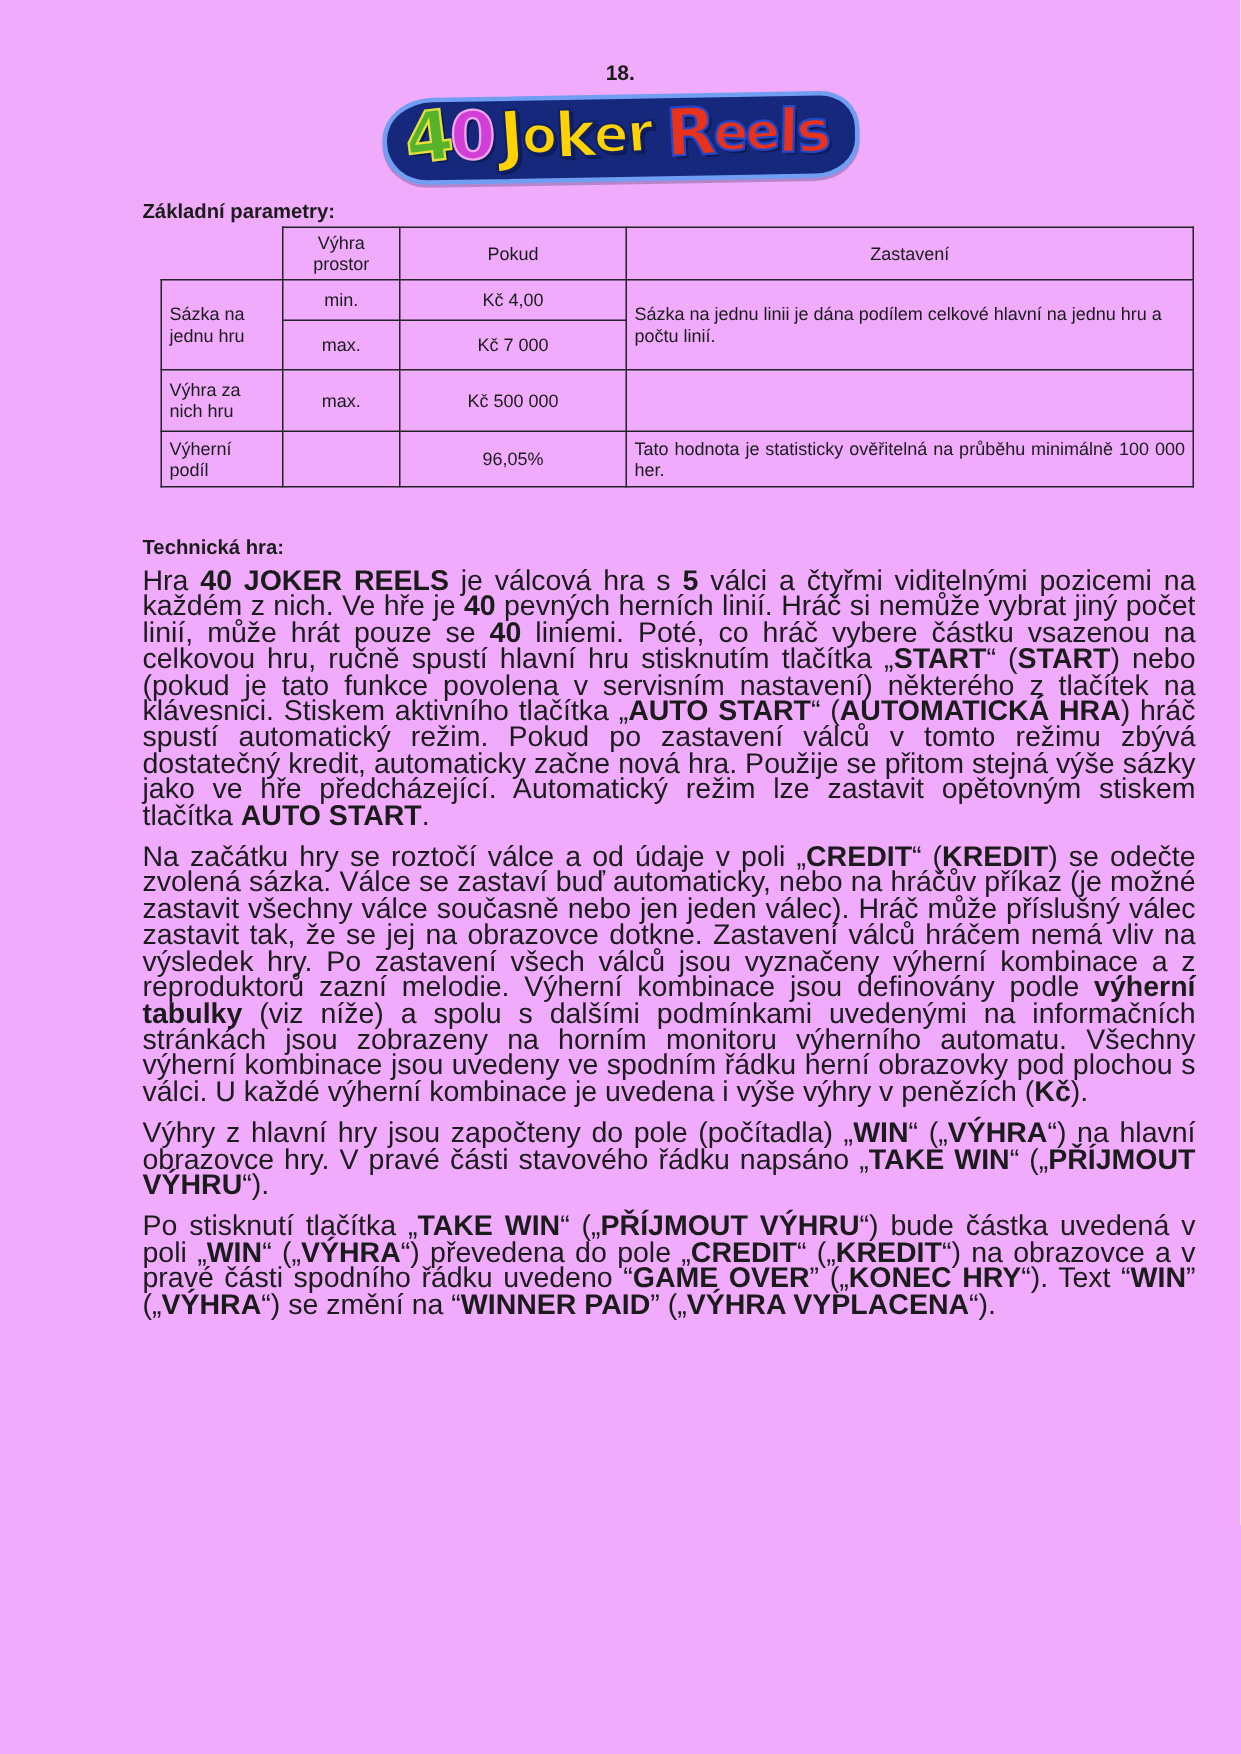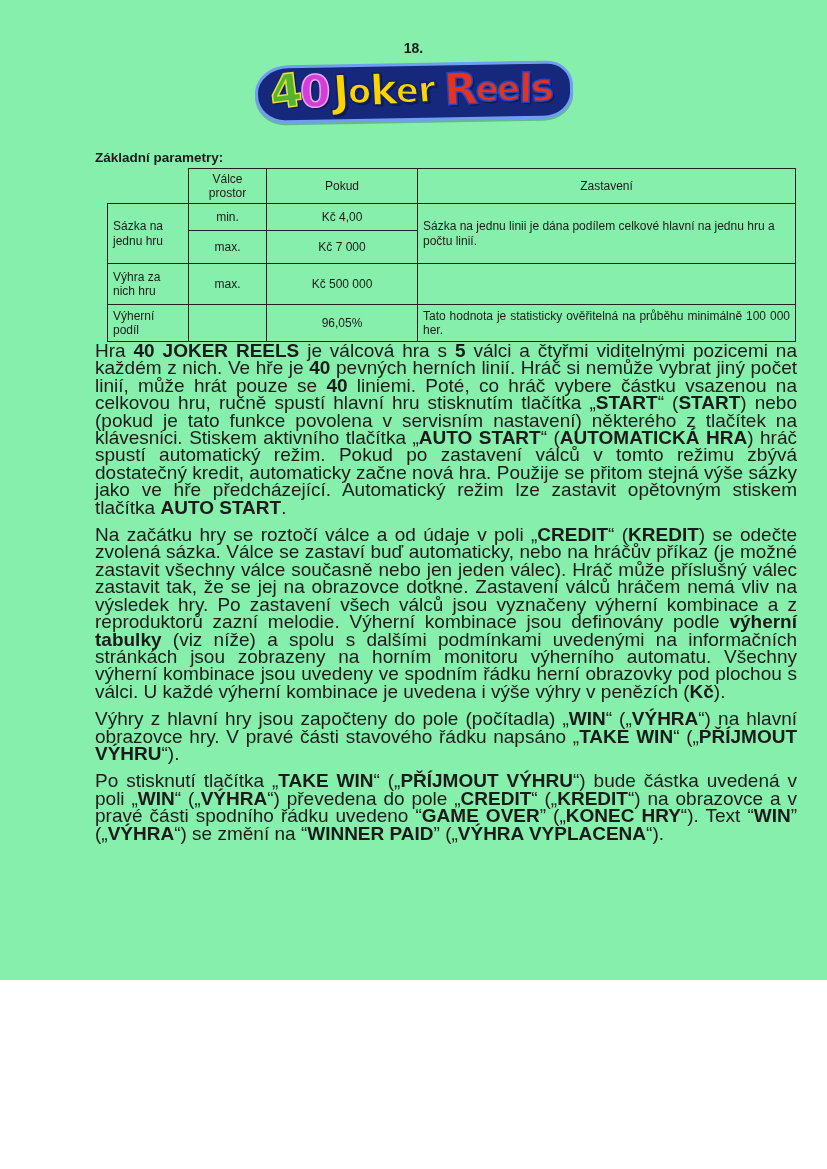--- a/index.html
+++ b/index.html
@@ -1,19 +1,19 @@
 <!DOCTYPE html>
 <html lang="cs"><head>
 <meta charset="utf-8">
 <style>
   html,body { margin:0; padding:0; background:#ffffff; }
   .page {
     position:relative;
-    width:827px; height:980px;
-    background:#86efac;
+    width:827px; height:1169px;
+    background:#f0abfc;
     font-family:"Liberation Sans","DejaVu Sans",sans-serif;
     color:#1b1b1b;
     overflow:hidden;
     box-sizing:border-box;
     padding-top:40px;
   }
   .page-number {
     text-align:center;
     font-weight:bold;
     font-size:14px;
@@ -33,21 +33,21 @@
   .logo-letter {
     display:inline-block;
     font-family:"DejaVu Sans",sans-serif;
     font-weight:bold;
     line-height:0.95;
     text-shadow:2px 2px 0 rgba(8,16,60,0.55);
   }
   
   .content { margin-left:95px; margin-right:30px; }
   .heading { font-weight:bold; font-size:13.5px; margin:0; line-height:16px; }
-  .h-params { margin-top:29px; margin-bottom:2px; }
+  .h-params { margin-top:12px; margin-bottom:2px; }
   .h-tech   { margin-top:32px; margin-bottom:6px; }
   p.body-par {
     margin:0 0 10px 0;
     font-size:19px;
     line-height:17.4px;
     text-align:justify;
   }
   .b { font-weight:bold; }
   
   table.params-table {
@@ -107,21 +107,21 @@
     <table class="params-table">
       <colgroup>
         <col style="width:81px">
           <col style="width:78px">
           <col style="width:151px">
           <col style="width:378px">
       </colgroup>
       <tbody>
         <tr class="r-head">
           <td class="blank"></td>
-          <td class="c">Válce prostor</td>
+          <td class="c">Výhra prostor</td>
           <td class="c">Pokud</td>
           <td class="c">Zastavení</td>
         </tr>
         <tr class="r-min">
           <td class="l" rowspan="2">Sázka na jednu hru</td>
           <td class="c">min.</td>
           <td class="c">Kč 4,00</td>
           <td class="l note" rowspan="2">Sázka na jednu linii je dána podílem celkové hlavní na jednu hru a počtu linií.</td>
         </tr>
         <tr class="r-max">
@@ -136,20 +136,21 @@
         </tr>
         <tr class="r-rtp">
           <td class="l">Výherní podíl</td>
           <td class="c"></td>
           <td class="c">96,05%</td>
           <td class="l note just">Tato hodnota je statisticky ověřitelná na průběhu minimálně 100 000 her.</td>
         </tr>
       </tbody>
     </table>
 
+    <h3 class="heading h-tech">Technická hra:</h3>
 
     <p class="body-par"><span>Hra </span><span class="b">40 JOKER REELS</span><span> je válcová hra s </span><span class="b">5</span><span> válci a čtyřmi viditelnými pozicemi na každém z nich. Ve hře je </span><span class="b">40</span><span> pevných herních linií. Hráč si nemůže vybrat jiný počet linií, může hrát pouze se </span><span class="b">40</span><span> liniemi. Poté, co hráč vybere částku vsazenou na celkovou hru, ručně spustí hlavní hru stisknutím tlačítka „</span><span class="b">START</span><span>“ (</span><span class="b">START</span><span>) nebo (pokud je tato funkce povolena v servisním nastavení) některého z tlačítek na klávesnici. Stiskem aktivního tlačítka „</span><span class="b">AUTO START</span><span>“ (</span><span class="b">AUTOMATICKÁ HRA</span><span>) hráč spustí automatický režim. Pokud po zastavení válců v tomto režimu zbývá dostatečný kredit, automaticky začne nová hra. Použije se přitom stejná výše sázky jako ve hře předcházející. Automatický režim lze zastavit opětovným stiskem tlačítka </span><span class="b">AUTO START</span><span>.</span></p>
     <p class="body-par"><span>Na začátku hry se roztočí válce a od údaje v poli „</span><span class="b">CREDIT</span><span>“ (</span><span class="b">KREDIT</span><span>) se odečte zvolená sázka. Válce se zastaví buď automaticky, nebo na hráčův příkaz (je možné zastavit všechny válce současně nebo jen jeden válec). Hráč může příslušný válec zastavit tak, že se jej na obrazovce dotkne. Zastavení válců hráčem nemá vliv na výsledek hry. Po zastavení všech válců jsou vyznačeny výherní kombinace a z reproduktorů zazní melodie. Výherní kombinace jsou definovány podle </span><span class="b">výherní tabulky</span><span> (viz níže) a spolu s dalšími podmínkami uvedenými na informačních stránkách jsou zobrazeny na horním monitoru výherního automatu. Všechny výherní kombinace jsou uvedeny ve spodním řádku herní obrazovky pod plochou s válci. U každé výherní kombinace je uvedena i výše výhry v penězích (</span><span class="b">Kč</span><span>).</span></p>
     <p class="body-par"><span>Výhry z hlavní hry jsou započteny do pole (počítadla) „</span><span class="b">WIN</span><span>“ („</span><span class="b">VÝHRA</span><span>“) na hlavní obrazovce hry. V pravé části stavového řádku napsáno „</span><span class="b">TAKE WIN</span><span>“ („</span><span class="b">PŘÍJMOUT VÝHRU</span><span>“).</span></p>
     <p class="body-par"><span>Po stisknutí tlačítka „</span><span class="b">TAKE WIN</span><span>“ („</span><span class="b">PŘÍJMOUT VÝHRU</span><span>“) bude částka uvedená v poli „</span><span class="b">WIN</span><span>“ („</span><span class="b">VÝHRA</span><span>“) převedena do pole „</span><span class="b">CREDIT</span><span>“ („</span><span class="b">KREDIT</span><span>“) na obrazovce a v pravé části spodního řádku uvedeno “</span><span class="b">GAME OVER</span><span>” („</span><span class="b">KONEC HRY</span><span>“). Text “</span><span class="b">WIN</span><span>” („</span><span class="b">VÝHRA</span><span>“) se změní na “</span><span class="b">WINNER PAID</span><span>” („</span><span class="b">VÝHRA VYPLACENA</span><span>“).</span></p>
 
   </div>
 </div>
 
 </body></html>

